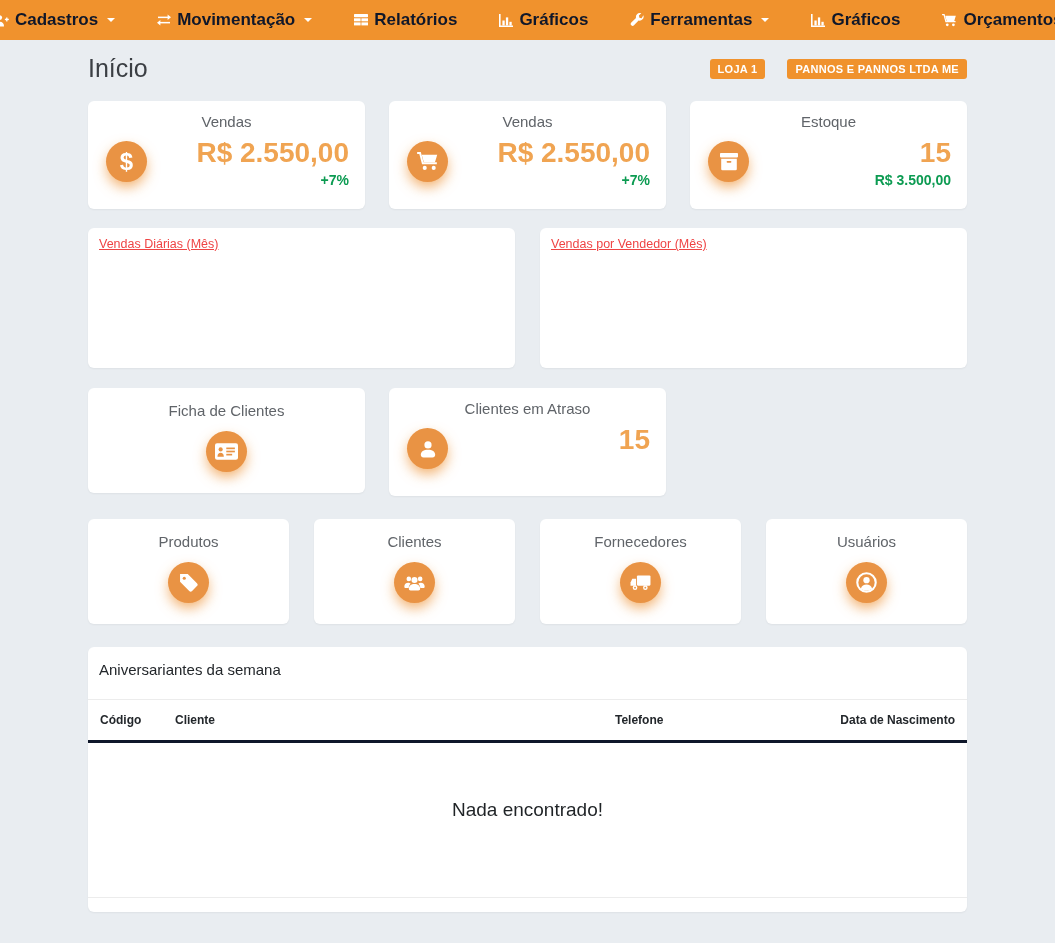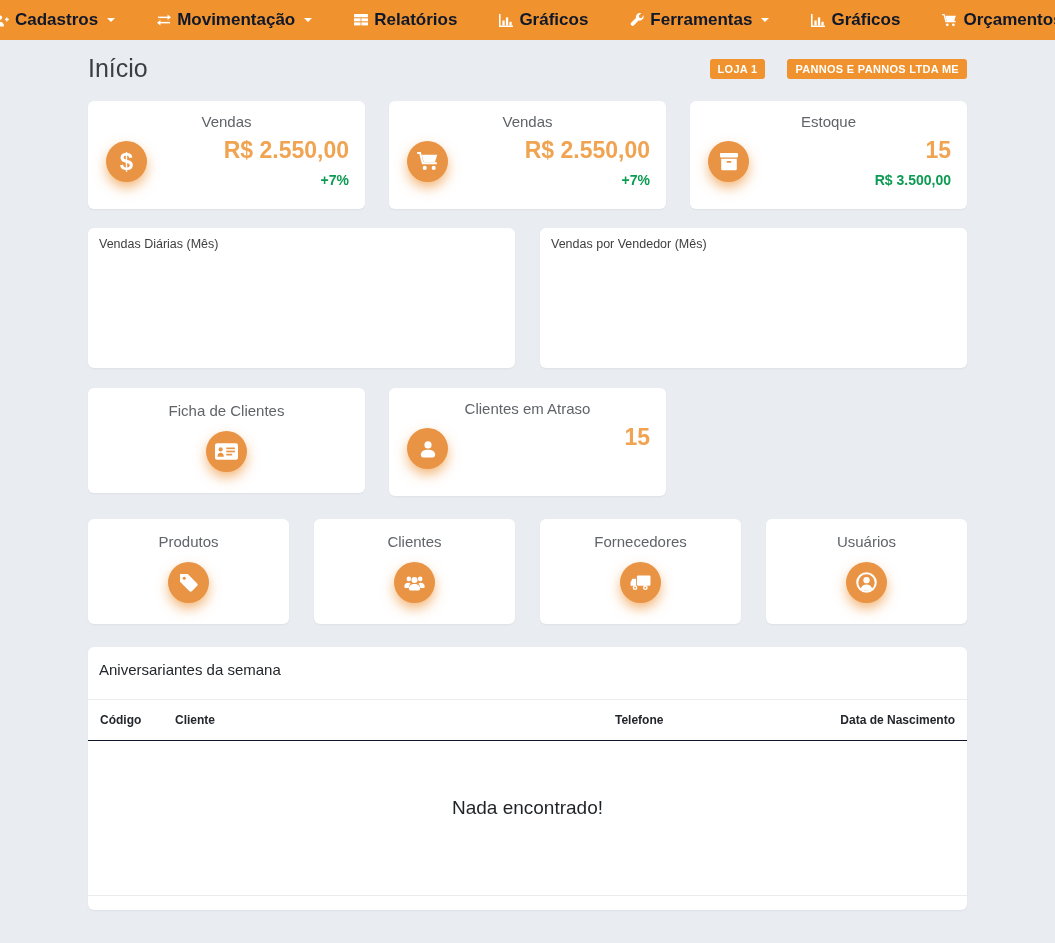--- a/index.html
+++ b/index.html
@@ -51,42 +51,42 @@
   .stat-title { text-align:center; font-size:15px; color:#606469; }
   .icon-circle {
     width:41px; height:41px; border-radius:50%;
     background:#e99344; color:#fff;
     display:flex; align-items:center; justify-content:center;
     box-shadow:0 6px 13px -1px rgba(238,150,60,.75);
   }
   .stat-card .icon-circle { position:absolute; left:18px; top:40px; }
   .stat-value {
     position:absolute; right:16px; top:36px;
-    font-size:23px; font-weight:700; color:#f0a452;
+    font-size:28px; font-weight:700; color:#f0a452;
   }
   .stat-sub {
     position:absolute; right:16px; top:71px;
     font-size:14px; font-weight:700; color:#0c9b52;
   }
   .dollar-glyph { font-size:24px; font-weight:700; line-height:1; }
   
   .charts { margin-top:19px; }
   .chart-panel { height:140px; padding:9px 11px; }
-  .chart-title { font-size:12.5px; color:#404040; }
+  .chart-title { font-size:12.5px; color:#ef4444;text-decoration:underline; }
   
   .actions { margin-top:20px; }
   .center-card { height:105px; padding:14px 12px; text-align:center; }
   .center-card .stat-title { margin-bottom:12px; }
   .center-card .icon-circle { margin:0 auto; }
   .shortcuts { margin-top:23px; }
   
   .table-card { margin-top:23px; overflow:hidden; }
   .table-title { padding:14px 11px 21px; font-size:15px; color:#23272b; border-bottom:1px solid #ececec; }
   .table-head {
-    display:flex; padding:13px 12px; border-bottom:1px solid #0f172a;
+    display:flex; padding:13px 12px; border-bottom:3px solid #0f172a;
     font-size:12px; font-weight:700; color:#23272b;
   }
   .col-codigo { width:75px; }
   .col-cliente { flex:1; }
   .col-telefone { width:158px; }
   .col-data { width:182px; text-align:right; }
   .empty-row {
     text-align:center; padding:56px 0 76px;
     font-size:19px; color:#1f2326; border-bottom:1px solid #ececec;
   }

